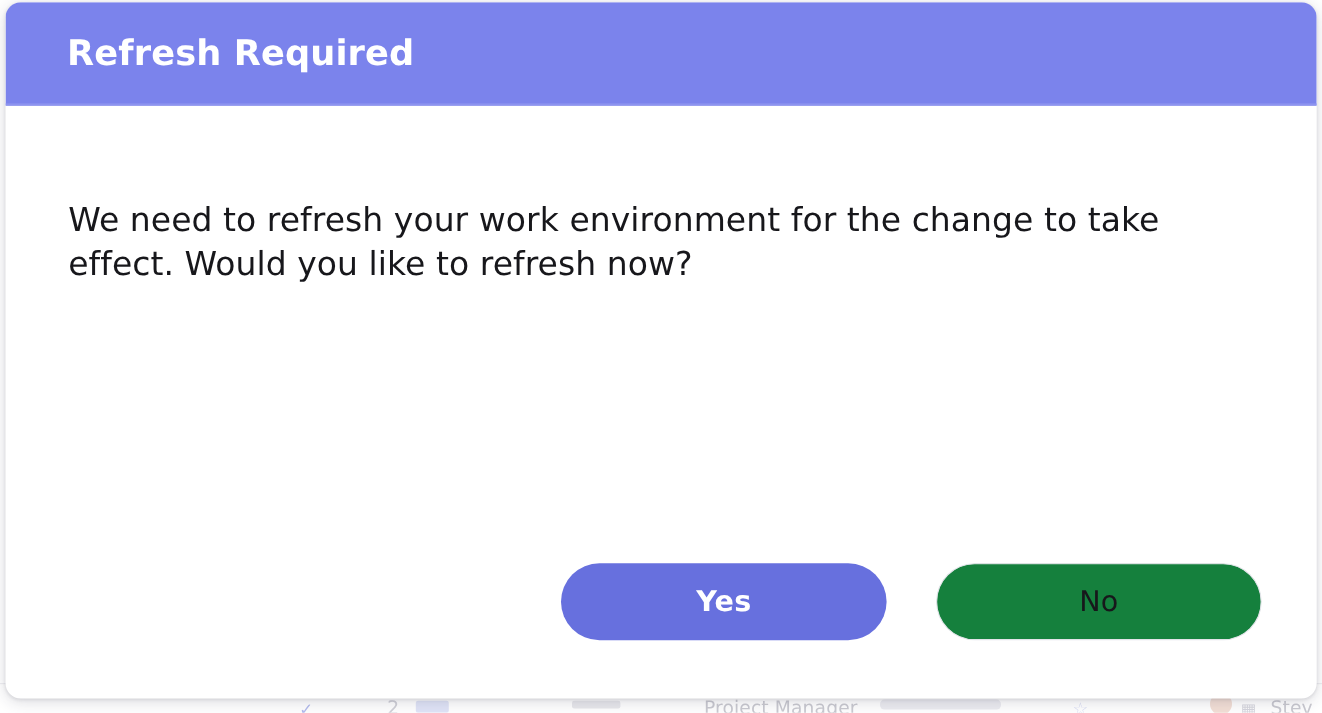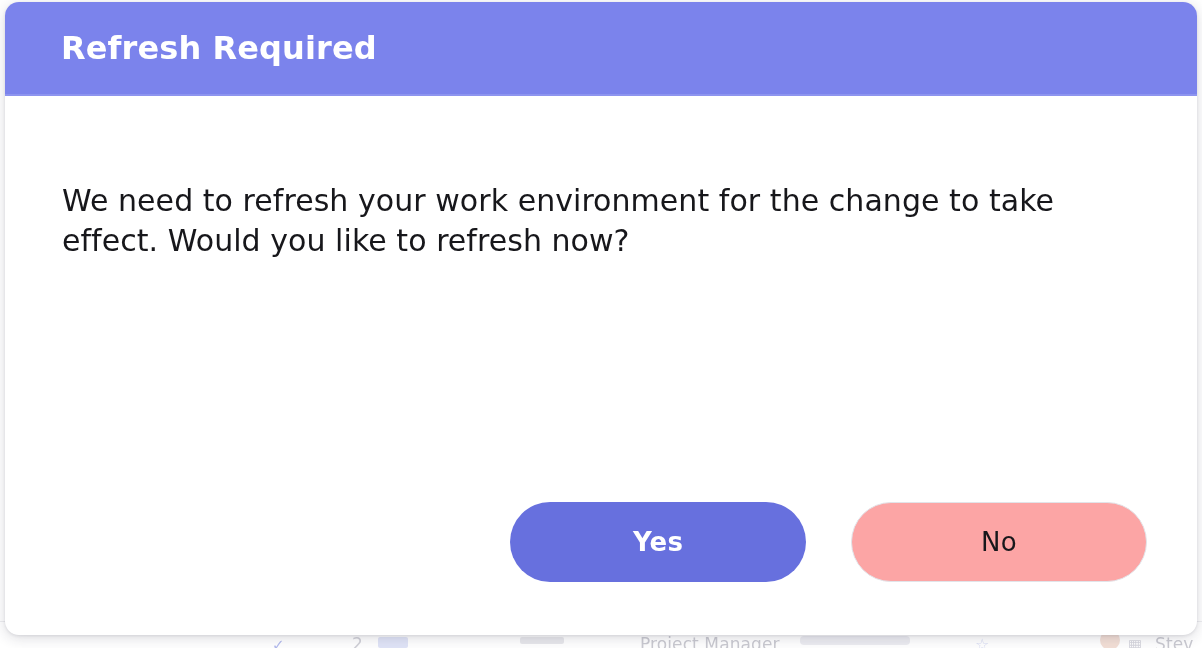--- a/index.html
+++ b/index.html
@@ -161,39 +161,39 @@
     justify-content: flex-end;
     align-items: center;
     gap: 45px;
     padding-right: 50px;
     box-sizing: border-box;
   }
 
   .btn {
     border: none;
     border-radius: 999px;
-    height: 80px;
+    height: 70px;
     width: 296px;
     font-family: "DejaVu Sans", "Liberation Sans", sans-serif;
     font-size: 26px;
     font-weight: 600;
     cursor: pointer;
     display: inline-flex;
     align-items: center;
     justify-content: center;
     padding: 0;
     box-sizing: border-box;
     letter-spacing: 0.2px;
   }
   .btn-primary {
     background: #6770de;
     color: #ffffff;
   }
   .btn-secondary {
-    background: #fca5a5;
+    background: #15803d;
     color: #17171b;
     border: 1px solid #e2e4e9;
     font-weight: 500;
   }
 </style>
 </head>
 <body>
 
 <div class="app-background">
   <div class="bg-row">

